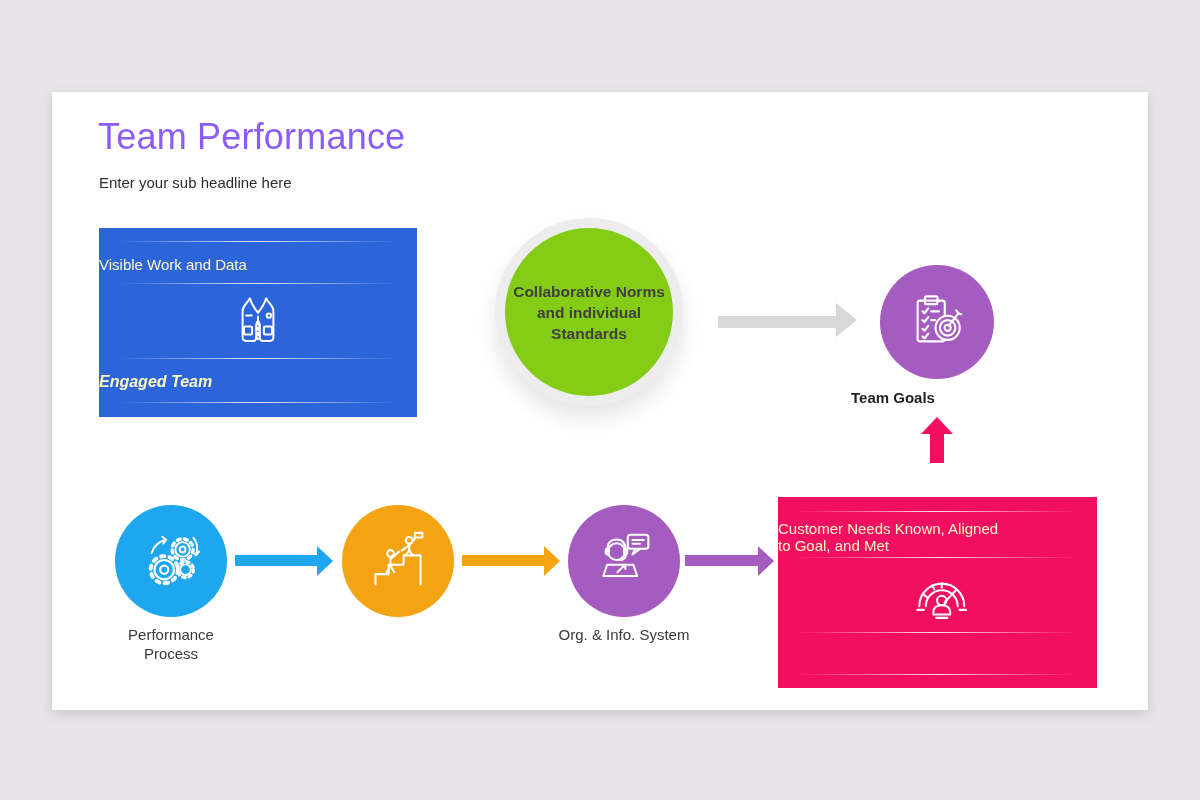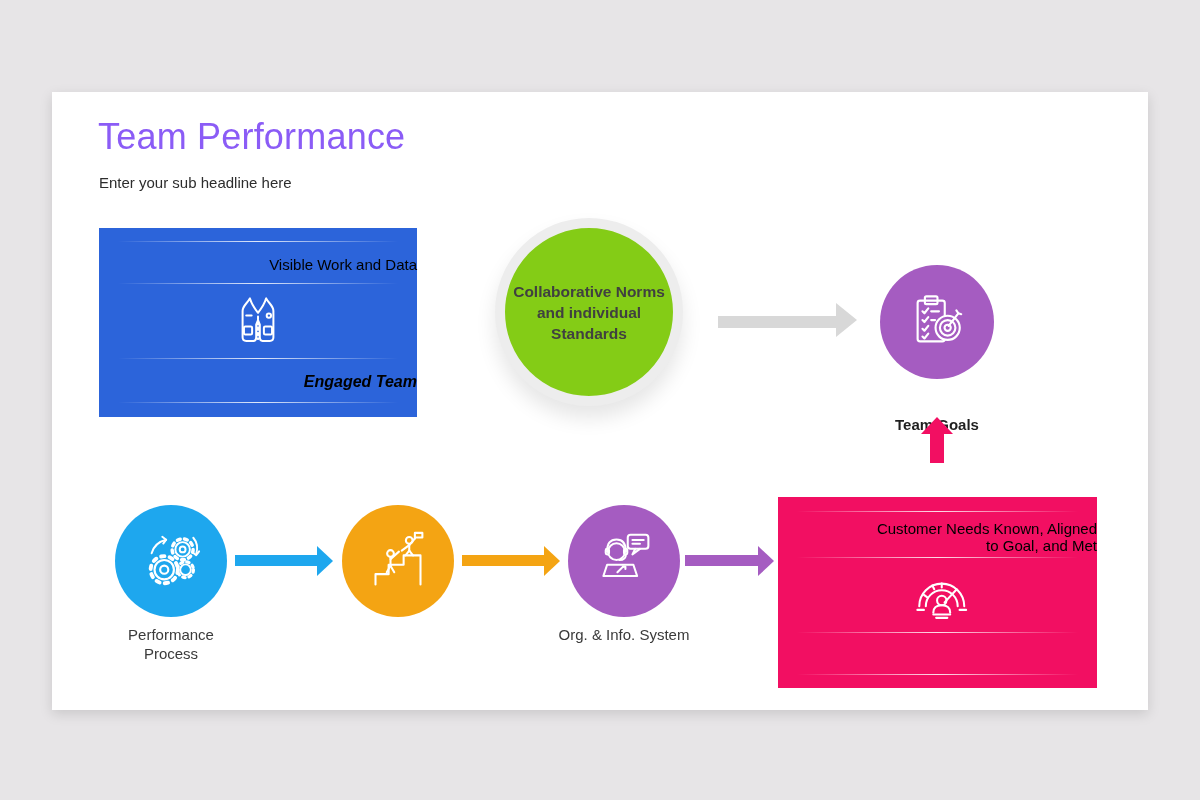--- a/index.html
+++ b/index.html
@@ -9,33 +9,33 @@
            box-shadow:0 4px 12px rgba(0,0,0,0.13); }
 
   .title { position:absolute; left:46px; top:24px; font-size:36px; font-weight:400; color:#8b5cf6; letter-spacing:0.2px; }
   .subtitle { position:absolute; left:47px; top:82px; font-size:15px; color:#2d2d2d; }
 
   .panel { position:absolute; }
   .blue-box  { left:47px;  top:136px; width:318px; height:189px; background:#2c64da; }
   .pink-box  { left:726px; top:371px; width:319px; height:191px; background:#f20f62;margin-top:34px; }
   .hr { position:absolute; left:6%; width:88%; height:1px;
         background:linear-gradient(to right, rgba(255,255,255,0), rgba(255,255,255,0.85), rgba(255,255,255,0)); }
-  .panel-label { position:absolute; width:100%; text-align:right; color:#000000; font-size:15px; line-height:17px; }
+  .panel-label { position:absolute; width:100%; text-align:left; color:#fef9c3; font-size:15px; line-height:17px; }
   .panel-label.bold { font-weight:bold; font-size:16px;font-style:italic; }
   .panel-icon { position:absolute; left:50%; transform:translateX(-50%); }
 
   .norms-circle { position:absolute; left:443px; top:126px; width:188px; height:188px; border-radius:50%;
                   background:#84cc16; border:10px solid #ededed; box-shadow:0 12px 20px rgba(0,0,0,0.10);
                   display:flex; align-items:center; justify-content:center; }
   .norms-text { text-align:center; font-weight:bold; font-size:15.5px; line-height:21px; color:#404040; }
 
   .goals-circle { position:absolute; left:828px; top:173px; width:114px; height:114px; border-radius:50%;
                   background:#a55cc1; display:flex; align-items:center; justify-content:center; }
-  .goals-label { position:absolute; left:805px; top:297px; width:160px; text-align:center;
-                 font-weight:bold; font-size:15px; color:#1f1f1f;margin-top:27px; }
+  .goals-label { position:absolute; left:761px; top:297px; width:160px; text-align:center;
+                 font-weight:bold; font-size:15px; color:#1f1f1f; }
 
   .step-circle { position:absolute; width:112px; height:112px; border-radius:50%;
                  display:flex; align-items:center; justify-content:center; }
   .c-blue   { background:#1ea7ee; }
   .c-orange { background:#f4a413; }
   .c-purple { background:#a55cc1; }
   .step-label { position:absolute; top:533px; text-align:center; font-size:15px; line-height:19px; color:#3a3a3a; }
 
   .shaft { position:absolute; }
   .head-right { position:absolute; width:0; height:0; border-top:15px solid transparent; border-bottom:15px solid transparent; }

